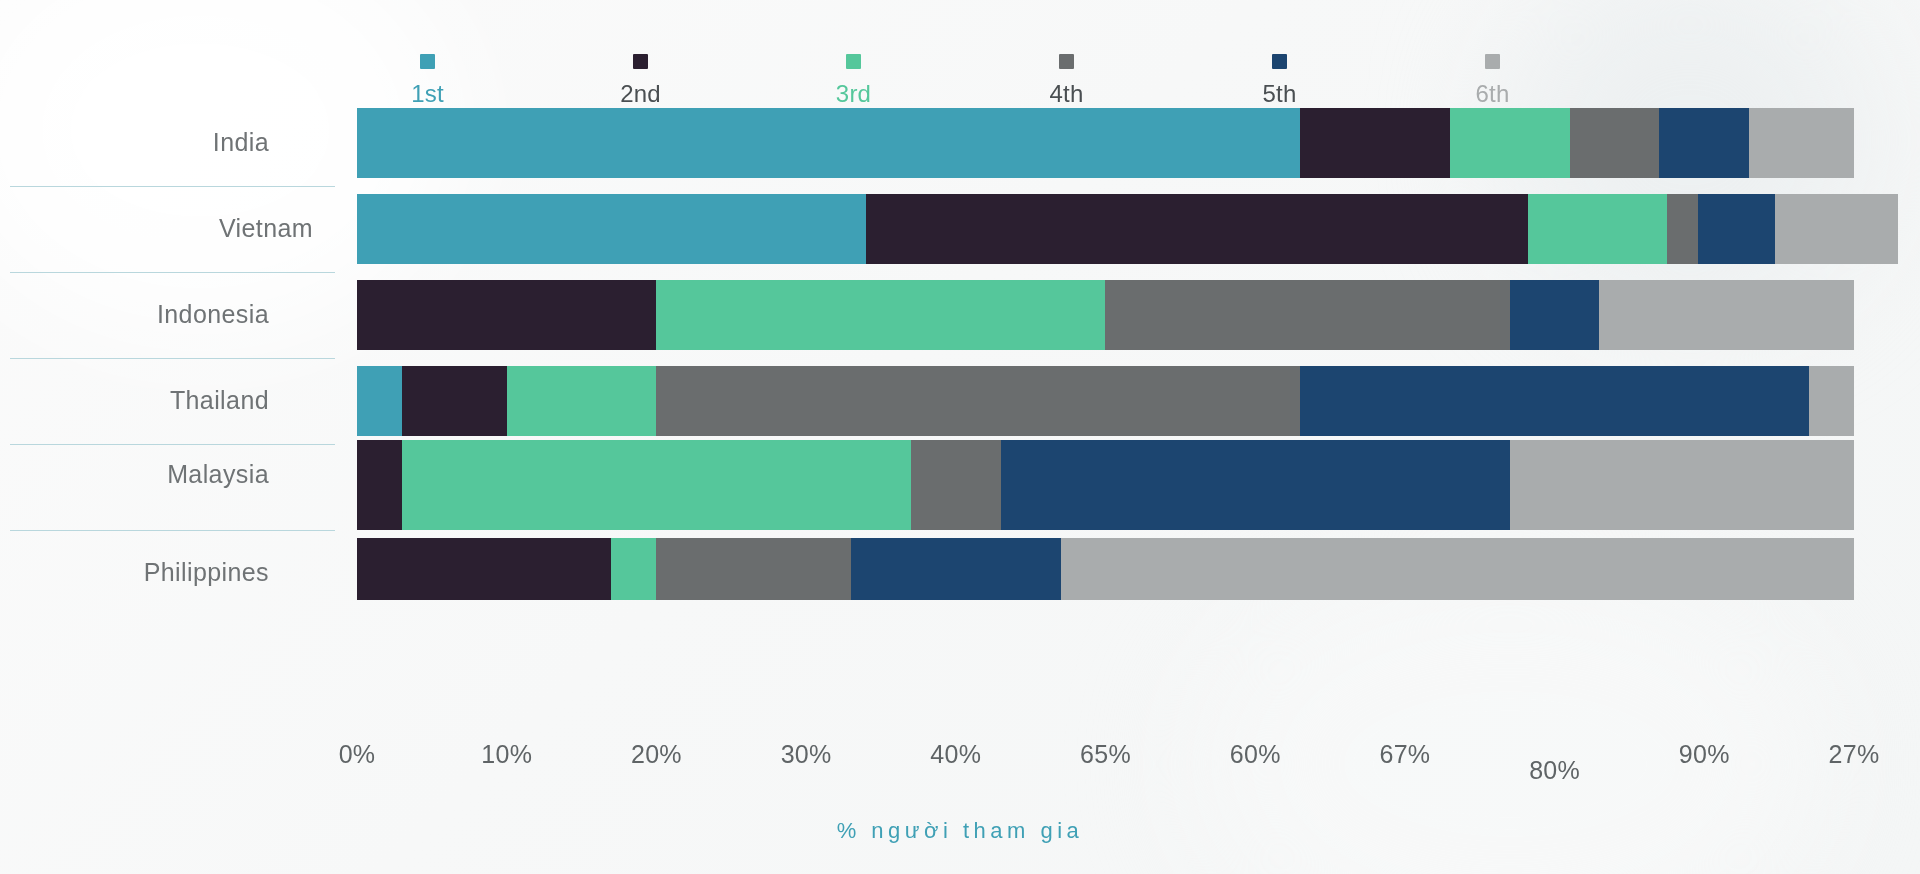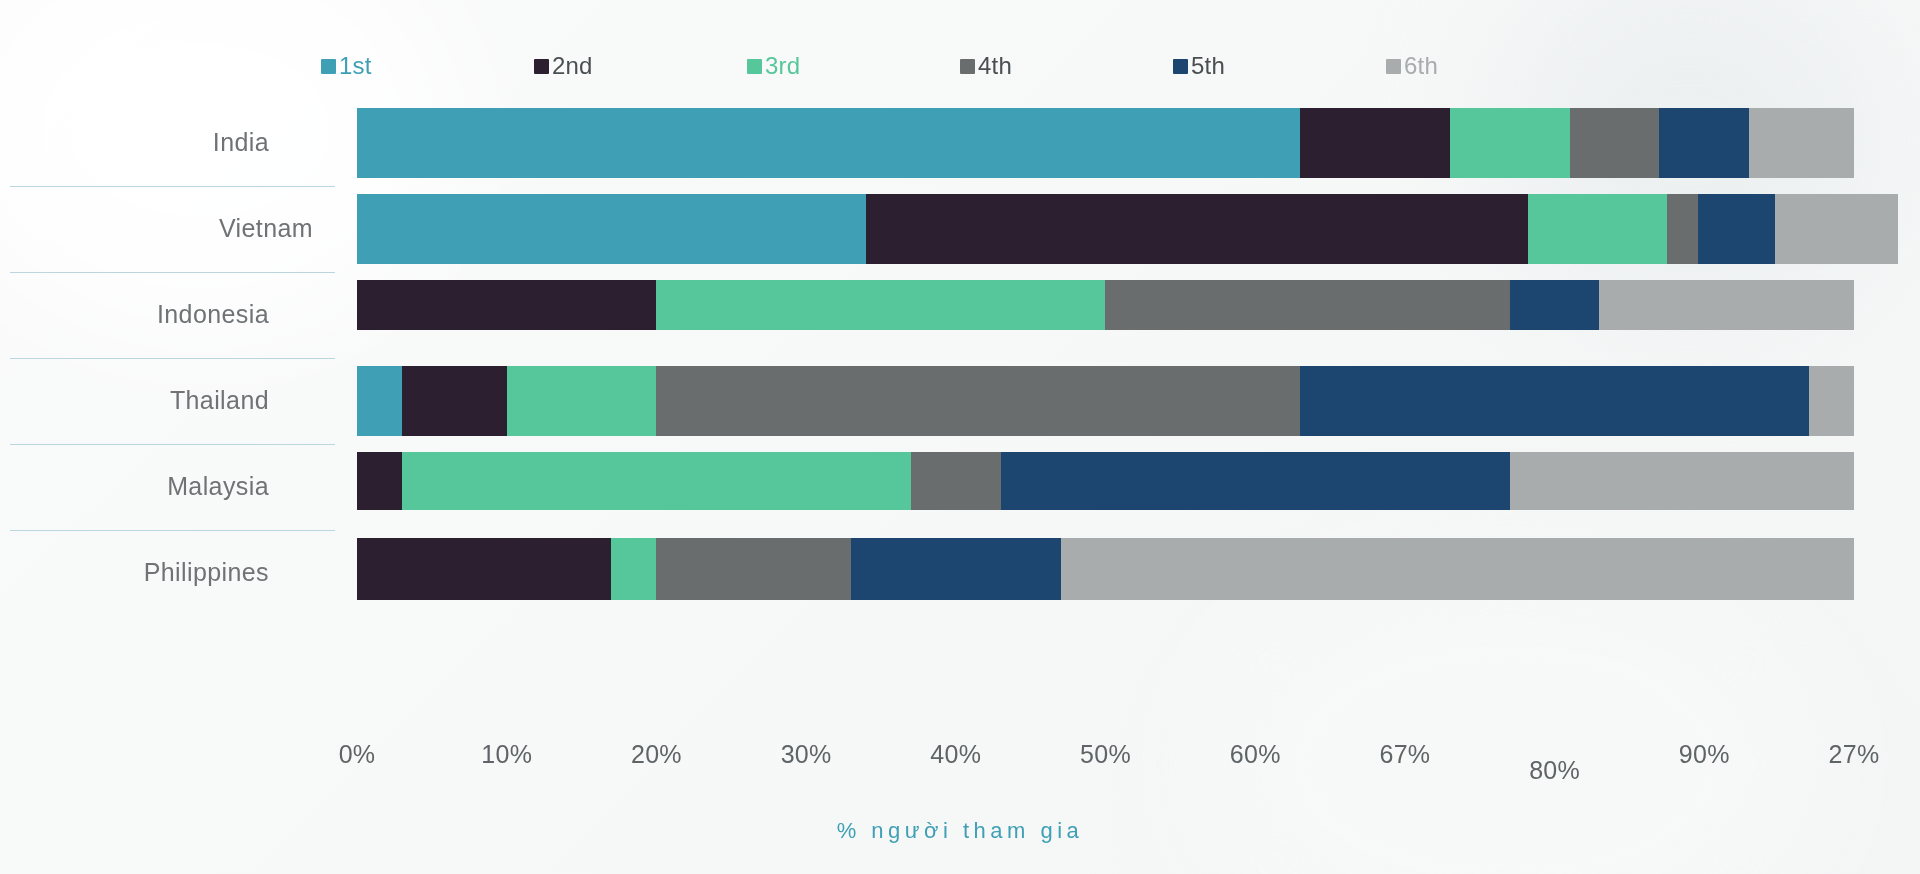--- a/index.html
+++ b/index.html
@@ -36,23 +36,24 @@
     top: 54px;
     display: flex;
     justify-content: center;
     align-items: center;
     gap: 0;
     z-index: 3;
   }
   .legend-item {
     display: flex;
     align-items: center;
-    gap: 3px;
+    gap: 13px;
     width: 213px;
     justify-content: flex-start;
+    flex-direction: column;
   }
   .legend-swatch {
     width: 15px;
     height: 15px;
     flex: 0 0 auto;
     border-radius: 1px;
   }
   .legend-label {
     font-size: 24px;
     letter-spacing: .2px;
@@ -183,21 +184,21 @@
         <div class="bar">
           <div class="seg" title="Vietnam · 1st · 33%" style="width: 33%; background: rgb(63, 160, 181);"></div>
           <div class="seg" title="Vietnam · 2nd · 43%" style="width: 43%; background: rgb(43, 31, 48);"></div>
           <div class="seg" title="Vietnam · 3rd · 9%" style="width: 9%; background: rgb(85, 199, 155);"></div>
           <div class="seg" title="Vietnam · 4th · 2%" style="width: 2%; background: rgb(106, 109, 110);"></div>
           <div class="seg" title="Vietnam · 5th · 5%" style="width: 5%; background: rgb(28, 69, 112);"></div>
           <div class="seg" title="Vietnam · 6th · 8%" style="width: 8%; background: rgb(169, 172, 173);"></div>
         </div>
       </div>
       <div class="rule" style="top: 164px; left: -347px;"></div>
-      <div class="row" style="top: 172px; height: 50px;">
+      <div class="row" style="top: 172px; height: 70px;">
         <div class="cat-label" style="top: 20px;">Indonesia</div>
         <div class="bar">
           <div class="seg" title="Indonesia · 2nd · 20%" style="width: 20%; background: rgb(43, 31, 48);"></div>
           <div class="seg" title="Indonesia · 3rd · 30%" style="width: 30%; background: rgb(85, 199, 155);"></div>
           <div class="seg" title="Indonesia · 4th · 27%" style="width: 27%; background: rgb(106, 109, 110);"></div>
           <div class="seg" title="Indonesia · 5th · 6%" style="width: 6%; background: rgb(28, 69, 112);"></div>
           <div class="seg" title="Indonesia · 6th · 17%" style="width: 17%; background: rgb(169, 172, 173);"></div>
         </div>
       </div>
       <div class="rule" style="top: 250px; left: -347px;"></div>
@@ -206,21 +207,21 @@
         <div class="bar">
           <div class="seg" title="Thailand · 1st · 3%" style="width: 3%; background: rgb(63, 160, 181);"></div>
           <div class="seg" title="Thailand · 2nd · 7%" style="width: 7%; background: rgb(43, 31, 48);"></div>
           <div class="seg" title="Thailand · 3rd · 10%" style="width: 10%; background: rgb(85, 199, 155);"></div>
           <div class="seg" title="Thailand · 4th · 43%" style="width: 43%; background: rgb(106, 109, 110);"></div>
           <div class="seg" title="Thailand · 5th · 34%" style="width: 34%; background: rgb(28, 69, 112);"></div>
           <div class="seg" title="Thailand · 6th · 3%" style="width: 3%; background: rgb(169, 172, 173);"></div>
         </div>
       </div>
       <div class="rule" style="top: 336px; left: -347px;"></div>
-      <div class="row" style="top: 344px; height: 58px;">
+      <div class="row" style="top: 332px; height: 90px;">
         <div class="cat-label" style="top: 20px;">Malaysia</div>
         <div class="bar">
           <div class="seg" title="Malaysia · 2nd · 3%" style="width: 3%; background: rgb(43, 31, 48);"></div>
           <div class="seg" title="Malaysia · 3rd · 34%" style="width: 34%; background: rgb(85, 199, 155);"></div>
           <div class="seg" title="Malaysia · 4th · 6%" style="width: 6%; background: rgb(106, 109, 110);"></div>
           <div class="seg" title="Malaysia · 5th · 34%" style="width: 34%; background: rgb(28, 69, 112);"></div>
           <div class="seg" title="Malaysia · 6th · 23%" style="width: 23%; background: rgb(169, 172, 173);"></div>
         </div>
       </div>
       <div class="rule" style="top: 422px; left: -347px;"></div>
@@ -235,21 +236,21 @@
         </div>
       </div>
     </div>
 
   <div class="xaxis" id="xaxis">
       <div class="tick" style="left: 0%; color: rgb(95, 100, 102);">0%</div>
       <div class="tick" style="left: 10%; color: rgb(95, 100, 102);">10%</div>
       <div class="tick" style="left: 20%; color: rgb(95, 100, 102);">20%</div>
       <div class="tick" style="left: 30%; color: rgb(95, 100, 102);">30%</div>
       <div class="tick" style="left: 40%; color: rgb(95, 100, 102);">40%</div>
-      <div class="tick" style="left: 50%; color: rgb(95, 100, 102);">50%</div>
+      <div class="tick" style="left: 50%; color: rgb(95, 100, 102);">65%</div>
       <div class="tick" style="left: 60%; color: rgb(95, 100, 102);">60%</div>
       <div class="tick" style="left: 70%; color: rgb(95, 100, 102);">67%</div>
       <div class="tick" style="left: 80%; color: rgb(95, 100, 102); margin-top: 16px;">80%</div>
       <div class="tick" style="left: 90%; color: rgb(95, 100, 102); text-align: center;">90%</div>
       <div class="tick" style="left: 100%; color: rgb(95, 100, 102);">27%</div>
     </div>
 
   <div class="axis-title" style="color: rgb(63, 160, 181);">% người tham gia</div>
 
 </div>

